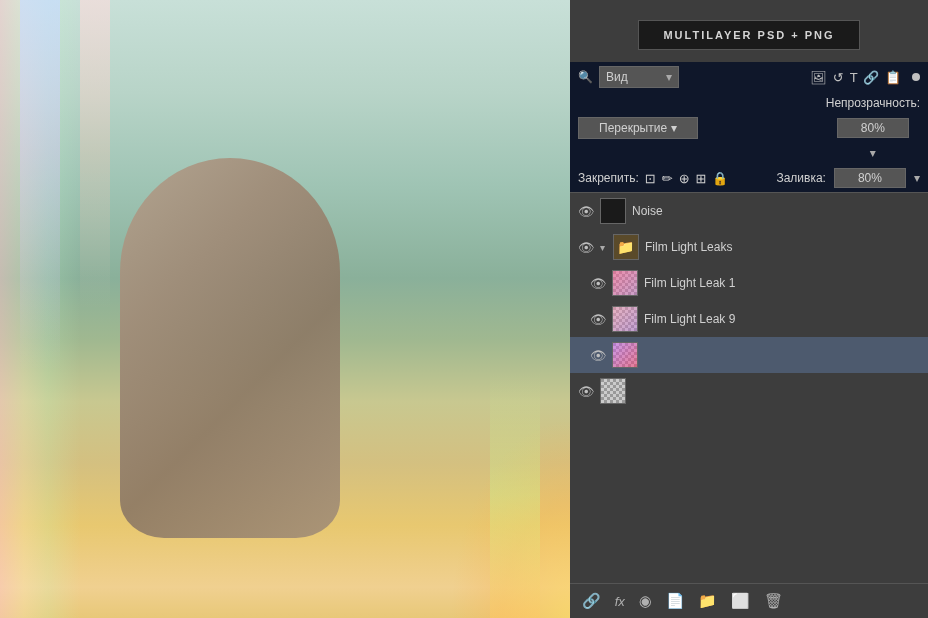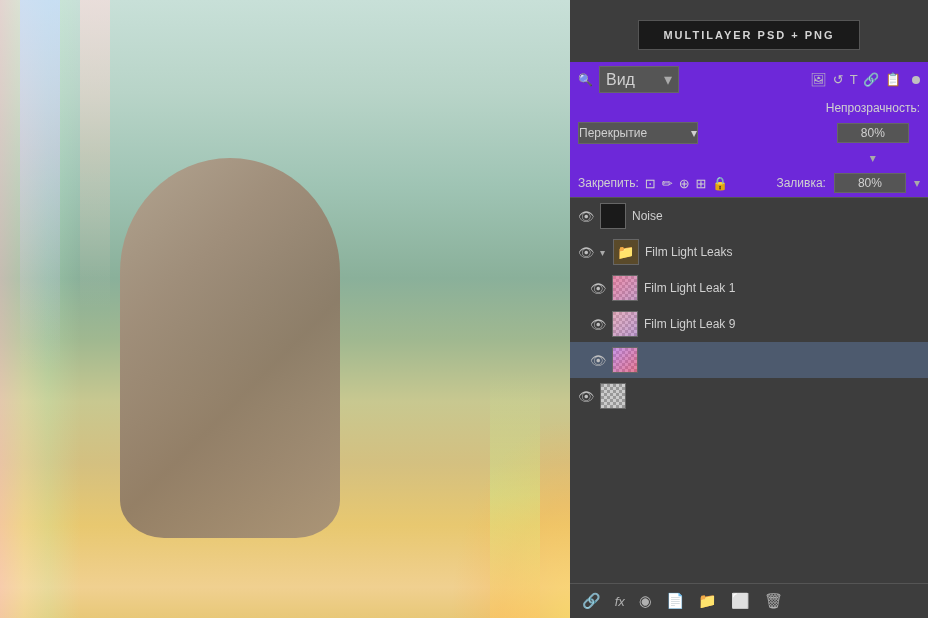--- a/index.html
+++ b/index.html
@@ -111,21 +111,21 @@
         rgba(160,140,120,0.95) 30%,
         rgba(140,120,100,0.9) 60%,
         rgba(160,140,120,0.85) 100%
       );
       border-radius: 50% 50% 20% 20% / 30% 30% 10% 10%;
     }
 
     
     .ps-panel {
       flex: 1;
-      background: #6d28d9;
+      background: #0f172a;
       display: flex;
       flex-direction: column;
     }
 
     
     .ps-header {
       background: #3d3d3d;
       padding: 20px 16px 12px;
       display: flex;
       justify-content: center;
@@ -175,21 +175,21 @@
       display: flex;
       align-items: center;
       padding: 4px 8px;
       gap: 6px;
     }
 
     .ps-dropdown {
       background: #555;
       border: 1px solid #666;
       color: #d0d0d0;
-      font-size: 16px;
+      font-size: 12px;
       padding: 3px 6px;
       display: flex;
       align-items: center;
       gap: 4px;
       cursor: pointer;
       min-width: 80px;
     }
 
     .ps-dropdown .chevron {
       margin-left: auto;
@@ -223,21 +223,21 @@
       align-items: center;
       padding: 4px 8px;
       gap: 4px;
     }
 
     .ps-blend-dropdown {
       background: #555;
       border: 1px solid #666;
       color: #d0d0d0;
       font-size: 12px;
-      padding: 3px 0;
+      padding: 3px 20px;
       display: flex;
       align-items: center;
       gap: 4px;
       cursor: pointer;
       min-width: 120px;
     }
 
     .ps-opacity {
       display: flex;
       align-items: center;

